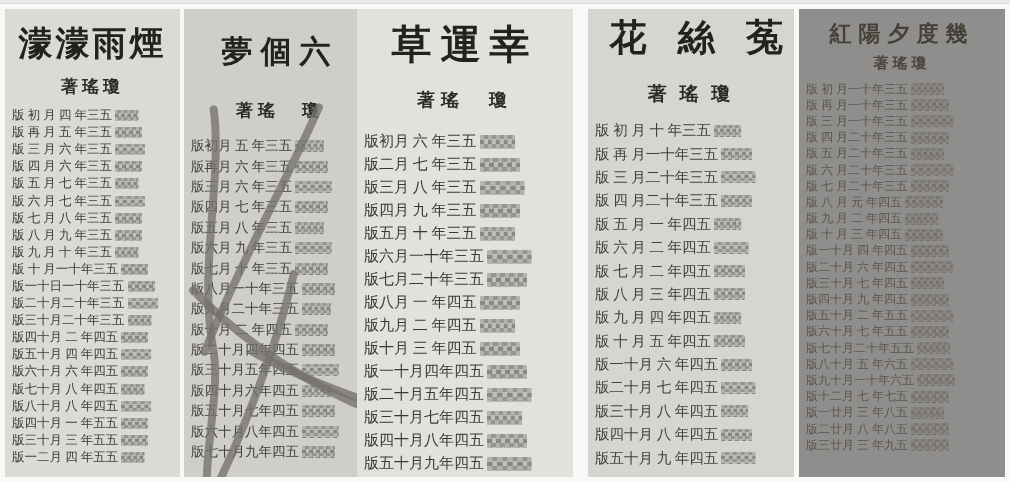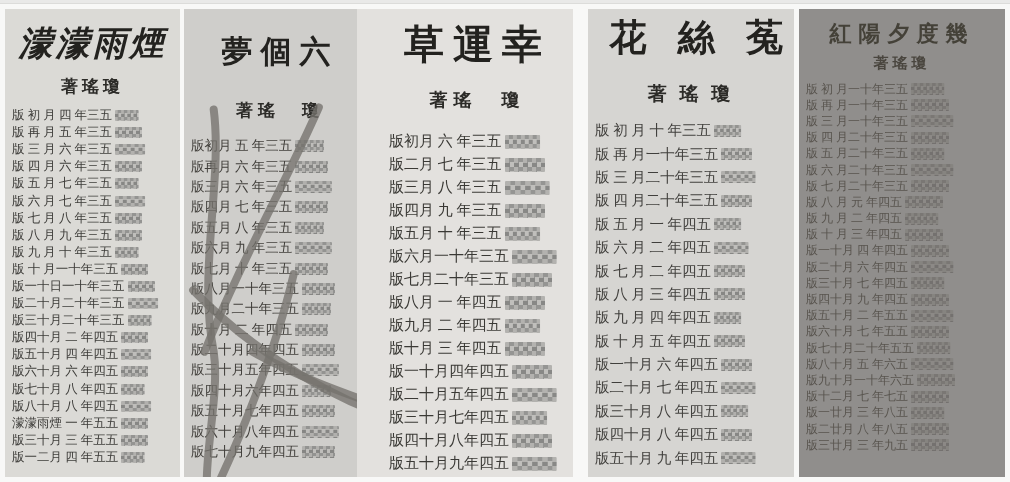--- a/index.html
+++ b/index.html
@@ -5,26 +5,26 @@
   html,body{margin:0;padding:0;}
   body{
     width:1010px;height:482px;position:relative;overflow:hidden;
     background:#f8f8f7;
     font-family:"Liberation Serif","DejaVu Serif",serif;
   }
   .scan-edge{position:absolute;top:0;left:0;width:1010px;height:3px;background:#e9e9e8;border-bottom:1px solid #dcdcda;}
   .panel{position:absolute;top:9px;height:468px;box-sizing:border-box;overflow:hidden;}
   .p1{left:5px;width:175px;background:#dbdad6;color:#3d3c39;}
   .p2{left:184px;width:192px;background:#cfcecb;color:#403e3a;}
-  .p3{left:357px;width:216px;background:#e3e1de;color:#3a3935;padding-left:25px;}
+  .p3{left:357px;width:216px;background:#e3e1de;color:#3a3935;}
   .p4{left:588px;width:206px;background:#d6d5d2;color:#403f3c;}
   .p5{left:799px;width:206px;background:#908e8c;color:#58544e;}
 
   .title{text-align:center;font-weight:bold;color:#23221f;white-space:pre;}
-  .p1 .title{font-size:34px;letter-spacing:3px;margin-top:12px;font-style:italic;}
+  .p1 .title{font-size:34px;letter-spacing:3px;margin-top:12px;}
   .p2 .title{font-size:31px;letter-spacing:8px;margin-top:22px;}
   .p3 .title{font-size:40px;letter-spacing:9px;margin-top:8px;}
   .p4 .title{font-size:37px;letter-spacing:11px;margin-top:4px;text-align:right;}
   .p5 .title{font-size:22px;letter-spacing:7px;margin-top:10px;color:#444138;font-weight:600;}
 
   .author{text-align:center;font-weight:bold;white-space:pre;color:#2c2b28;}
   .p1 .author{font-size:17px;margin-top:8px;margin-bottom:9px;letter-spacing:4px;}
   .p2 .author{font-size:17px;margin-top:26px;margin-bottom:14px;letter-spacing:5px;}
   .p3 .author{font-size:18px;margin-top:16px;margin-bottom:18px;letter-spacing:6px;}
   .p4 .author{font-size:19px;margin-top:18px;margin-bottom:12px;letter-spacing:4px;}
@@ -74,21 +74,21 @@
         <div class="row"><span>版 九 月 十 年三五</span><span class="censor"></span></div>
         <div class="row"><span>版 十 月一十年三五</span><span class="censor"></span></div>
         <div class="row"><span>版一十日一十年三五</span><span class="censor"></span></div>
         <div class="row"><span>版二十月二十年三五</span><span class="censor"></span></div>
         <div class="row"><span>版三十月二十年三五</span><span class="censor"></span></div>
         <div class="row"><span>版四十月 二 年四五</span><span class="censor"></span></div>
         <div class="row"><span>版五十月 四 年四五</span><span class="censor"></span></div>
         <div class="row"><span>版六十月 六 年四五</span><span class="censor"></span></div>
         <div class="row"><span>版七十月 八 年四五</span><span class="censor"></span></div>
         <div class="row"><span>版八十月 八 年四五</span><span class="censor"></span></div>
-        <div class="row"><span>濛濛雨煙 一 年五五</span><span class="censor"></span></div>
+        <div class="row"><span>版四十月 一 年五五</span><span class="censor"></span></div>
         <div class="row"><span>版三十月 三 年五五</span><span class="censor"></span></div>
         <div class="row"><span>版一二月 四 年五五</span><span class="censor"></span></div>
       </div>
     </div>
     <div class="panel p2">
       <div class="title">夢個六</div>
       <div class="author">著瑤　瓊</div>
       <div class="editions">
         <div class="row"><span>版初月 五 年三五</span><span class="censor"></span></div>
         <div class="row"><span>版再月 六 年三五</span><span class="censor"></span></div>

